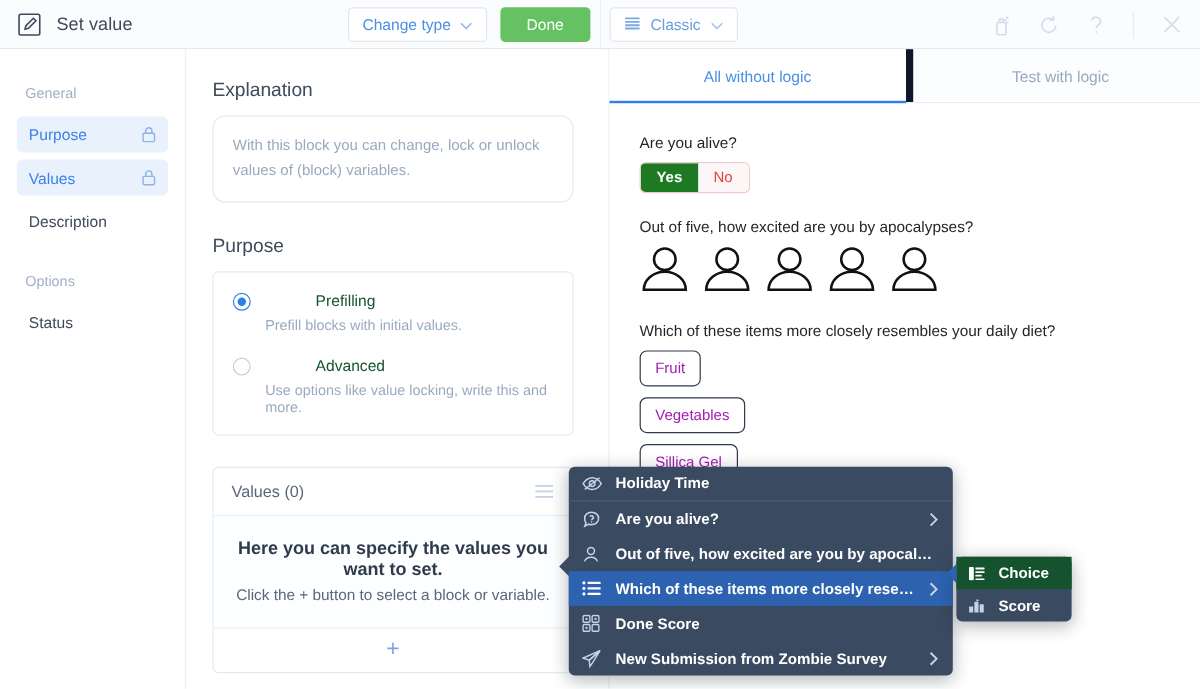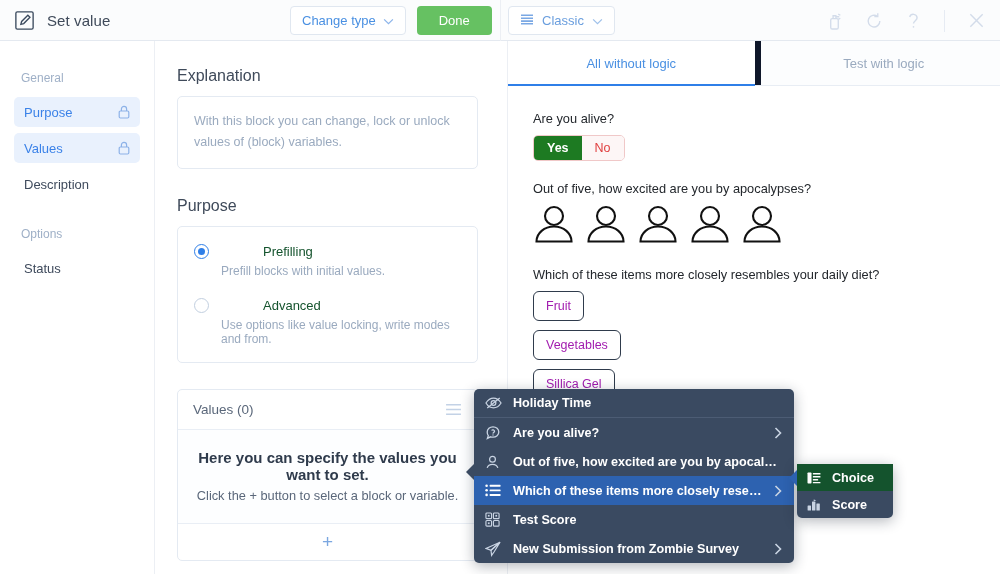--- a/index.html
+++ b/index.html
@@ -64,21 +64,21 @@
   .side-lock { margin-left: auto; color: #8db2e8; display: flex; }
   .side-gap { height: 22px; }
 
   
   .middle {
     position: absolute; top: 41px; left: 155px; width: 345px; height: 533px;
     background: #fff; padding: 26px 22px 0 22px; overflow: hidden;
   }
   .sec-title { font-size: 16px; color: #3f4a5a; margin-bottom: 11px; font-weight: normal; }
   .card { border: 1px solid #e4eaf2; border-radius: 5px; background: #fff; }
-  .explain-card { padding: 14px 16px 16px 16px; }
+  .explain-card { padding: 14px 16px 16px 16px; border-radius: 11px; }
   .explain-text { font-size: 12.5px; color: #9aaabf; line-height: 1.65; }
   .purpose-wrap { margin-top: 28px; }
   .purpose-card { padding: 15px 16px 16px 16px; }
   .radio-row { display: flex; align-items: flex-start; gap: 12px; }
   .radio-row + .radio-row { margin-top: 18px; }
   .radio {
     width: 15px; height: 15px; border-radius: 50%;
     border: 1px solid #c2cfe0; background: #fff; flex: 0 0 auto; margin-top: 2px;
     position: relative;
   }
@@ -317,21 +317,21 @@
           <span class="radio checked"></span>
           <span>
             <span class="radio-label">Prefilling</span>
             <div class="radio-desc">Prefill blocks with initial values.</div>
           </span>
         </div>
         <div class="radio-row">
           <span class="radio"></span>
           <span>
             <span class="radio-label">Advanced</span>
-            <div class="radio-desc">Use options like value locking, write modes and from.</div>
+            <div class="radio-desc">Use options like value locking, write this and more.</div>
           </span>
         </div>
       </div>
     </div>
 
     <div class="values-wrap">
       <div class="card">
         <div class="values-head">
           <span class="values-head-label">Values (0)</span>
           <span class="hamburger">
@@ -480,21 +480,21 @@
         <svg width="15" height="15" viewBox="0 0 16 16" fill="none" stroke="currentColor" stroke-width="1.2">
           <rect x="1" y="1" width="6" height="6" rx="1"></rect>
           <rect x="9" y="1" width="6" height="6" rx="1"></rect>
           <rect x="1" y="9" width="6" height="6" rx="1"></rect>
           <rect x="9" y="9" width="6" height="6" rx="1"></rect>
           <rect x="3.1" y="3.1" width="1.8" height="1.8" fill="currentColor" stroke="none"></rect>
           <rect x="11.1" y="3.1" width="1.8" height="1.8" fill="currentColor" stroke="none"></rect>
           <rect x="3.1" y="11.1" width="1.8" height="1.8" fill="currentColor" stroke="none"></rect>
         </svg>
       </span>
-      <span class="ctx-text">Test Score</span>
+      <span class="ctx-text">Done Score</span>
     </div>
 
     <div class="ctx-item">
       <span class="ctx-ico">
         <svg width="16" height="16" viewBox="0 0 16 16" fill="none" stroke="currentColor" stroke-width="1.2">
           <path d="M15 1.2 L1 7.4 L6 9.2 L15 1.2 Z"></path>
           <path d="M15 1.2 L6 9.2 L6.6 14.4 L9 11 L15 1.2 Z"></path>
         </svg>
       </span>
       <span class="ctx-text">New Submission from Zombie Survey</span>

